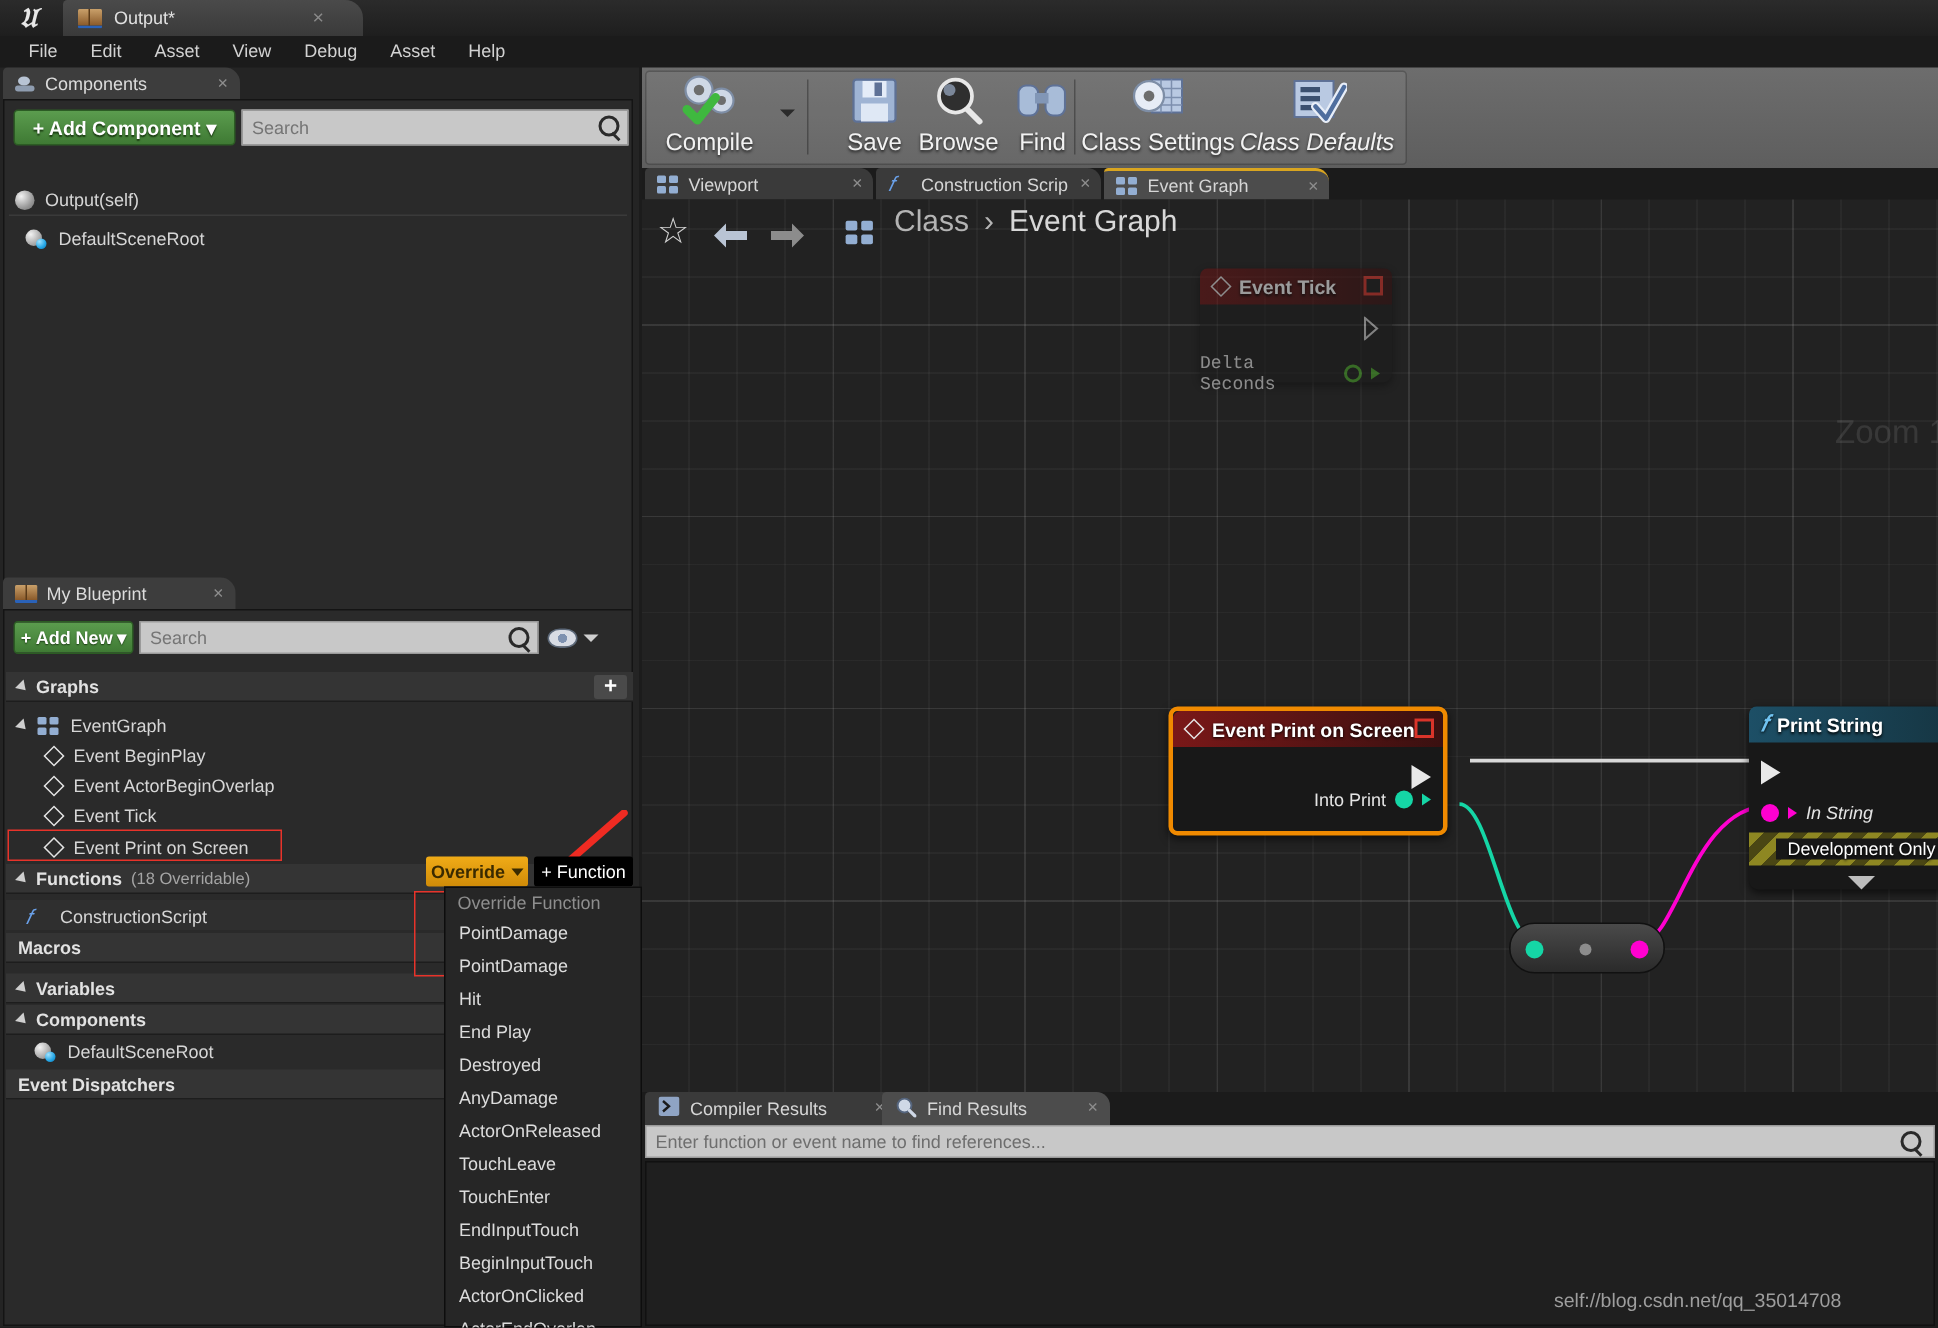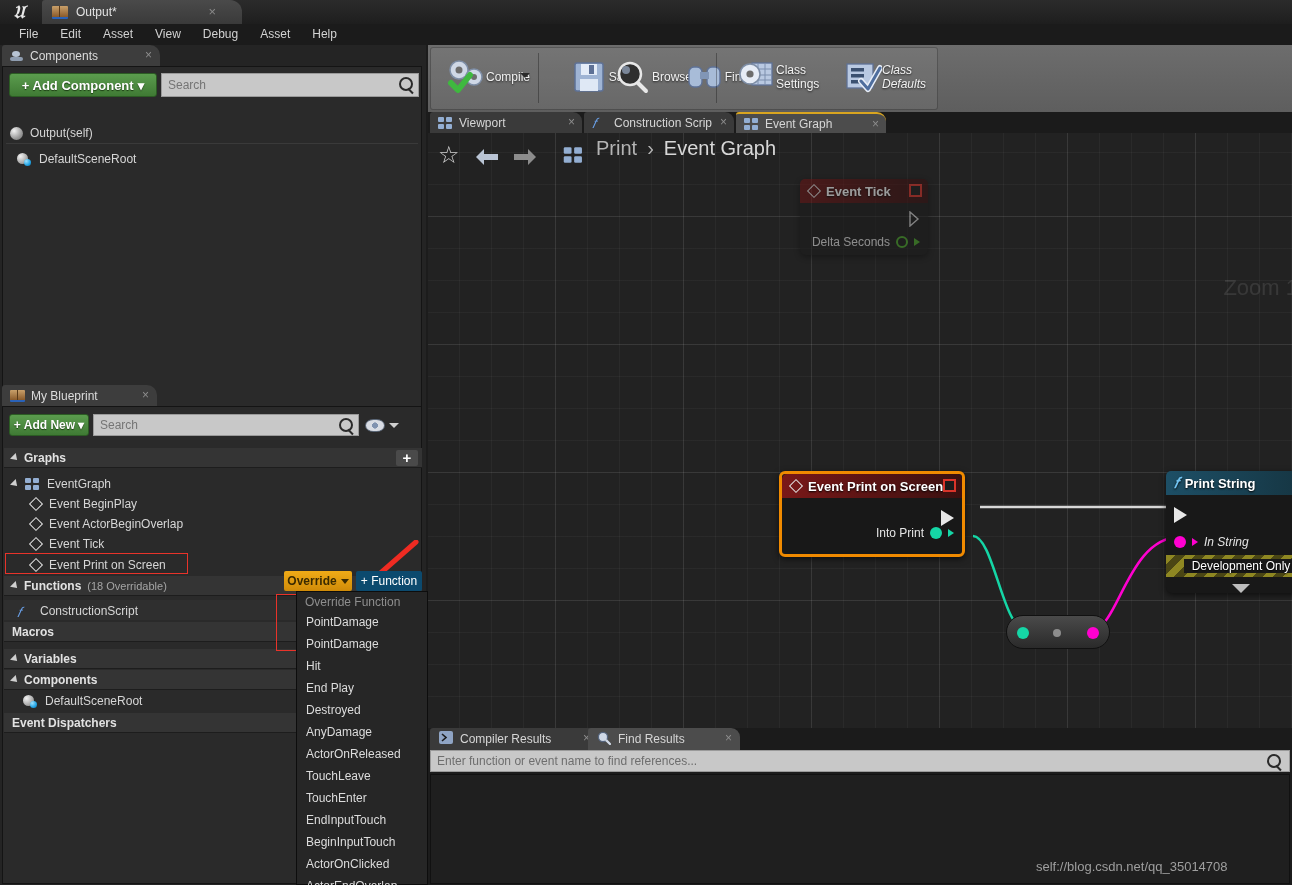--- a/index.html
+++ b/index.html
@@ -162,22 +162,22 @@
   .arrow-svg { position: absolute; left: 350px; top: 495px; }
 
   
   .rightcol { position: absolute; left: 428px; top: 45px; width: 864px; height: 840px; background: #1c1c1c; }
 
   .toolbar { position: absolute; left: 0; top: 0; width: 864px; height: 67px;
              background: linear-gradient(#6d6d6d, #5e5e5e); }
   .tbgrp { position: absolute; top: 2px; height: 63px; background: rgba(255,255,255,0.06);
            border: 1px solid rgba(0,0,0,0.25); border-radius: 3px; }
   .tbbtn { position: absolute; top: 4px; width: 74px; height: 58px;
-           display: flex; align-items: center; justify-content: flex-end;
-           color: #f2f2f2; font-size: 12px; text-shadow: 0 1px 2px #222; margin-left: 16px; }
+           display: flex; flex-direction: column; align-items: center; justify-content: flex-end;
+           color: #f2f2f2; font-size: 16px; text-shadow: 0 1px 2px #222; }
   .tbbtn .lbl { margin-bottom: 2px; }
   .tbico { width: 40px; height: 36px; position: relative; margin-bottom: 2px; }
   .tbsep { position: absolute; top: 8px; width: 1px; height: 50px; background: rgba(0,0,0,0.3); }
   .tbarrow { position: absolute; width: 0; height: 0;
              border-left: 5px solid transparent; border-right: 5px solid transparent;
              border-top: 5px solid #2a2a2a; }
 
   
   .gtabs { position: absolute; left: 0; top: 67px; width: 864px; height: 21px; background: #1b1b1b; }
   .gtab { position: absolute; top: 0; height: 21px; background: #3a3a3a;
@@ -264,21 +264,21 @@
   .resultarea { position: absolute; left: 2px; top: 729px; width: 860px; height: 110px;
                 background: #1f1f1f; border: 1px solid #111; }
 
   
   .ovr-btn { position: absolute; left: 284px; top: 571px; width: 68px; height: 20px;
              background: linear-gradient(#f0ab17, #d08b08); border-radius: 2px;
              color: #3a2a00; font-size: 12px; font-weight: bold;
              display: flex; align-items: center; justify-content: center; gap: 4px; }
   .ovr-btn .cr2 { width:0;height:0;border-left:4px solid transparent;border-right:4px solid transparent;border-top:5px solid #3a2a00; }
   .func-btn { position: absolute; left: 356px; top: 571px; width: 66px; height: 20px;
-              background: #0c4a6e; border-radius: 2px; color: #fff; font-size: 12px;
+              background: #000000; border-radius: 2px; color: #fff; font-size: 12px;
               display: flex; align-items: center; justify-content: center; gap: 3px; }
 
   .dropdown { position: absolute; left: 296px; top: 591px; width: 132px; height: 294px;
               background: #262626; border: 1px solid #0d0d0d; }
   .dd-title { height: 19px; display: flex; align-items: center; padding-left: 8px;
               font-size: 12px; color: #8e8e8e; }
   .dd-item { height: 22px; display: flex; align-items: center; padding-left: 9px;
              font-size: 12px; color: #dcdcdc; }
 
   .svgpipe { position: absolute; left: 0; top: 0; pointer-events: none; }
@@ -558,21 +558,21 @@
         <div class="node-hdr">
           <span class="diamond"></span>
           <span>Event Tick</span>
           <span class="redsq"></span>
         </div>
         <div style="position:absolute; right:8px; top:32px; width:11px; height:16px;">
           <svg width="11" height="16" viewBox="0 0 11 16">
               <path d="M1,1 L9,8 L1,15 Z" fill="none" stroke="#cfcfcf" stroke-width="1.4"></path>
             </svg>
         </div>
-        <div class="pinrow" style="top:56px;">
+        <div class="pinrow" style="top:56px;font-family:Liberation Mono, monospace;">
           <span>Delta Seconds</span>
           <span class="pindot" style="background:transparent;border:2px solid #4aa82a;"></span>
           <span class="pinarrow" style="border-left-color:#4aa82a;"></span>
         </div>
       </div>
 
       <div class="node n-event">
         <div class="node-hdr">
           <span class="diamond"></span>
           <span>Event Print on Screen</span>
@@ -619,21 +619,21 @@
       <svg style="position:absolute; left:84px; top:14px;" width="26" height="20" viewBox="0 0 26 20">
         <path d="M16,2 L24,10 L16,18 L16,13 L2,13 L2,7 L16,7 Z" fill="#8c8c8c"></path>
       </svg>
       <span class="eg-icon" style="position:absolute; left:138px; top:16px; transform:scale(1.3);">
           <i></i>
           <i></i>
           <i></i>
           <i></i>
         </span>
       <div class="bc" style="left:168px;">
-        <span>Print</span>
+        <span>Class</span>
         <span>›</span>
         <span class="cur">Event Graph</span>
       </div>
     </div>
 
     <div class="btabs">
       <div class="btab" style="left:2px; width:168px;">
         <span>
           <svg width="14" height="13" viewBox="0 0 14 13">
               <rect x="0" y="0" width="14" height="13" rx="2" fill="#8fa4c4"></rect>

